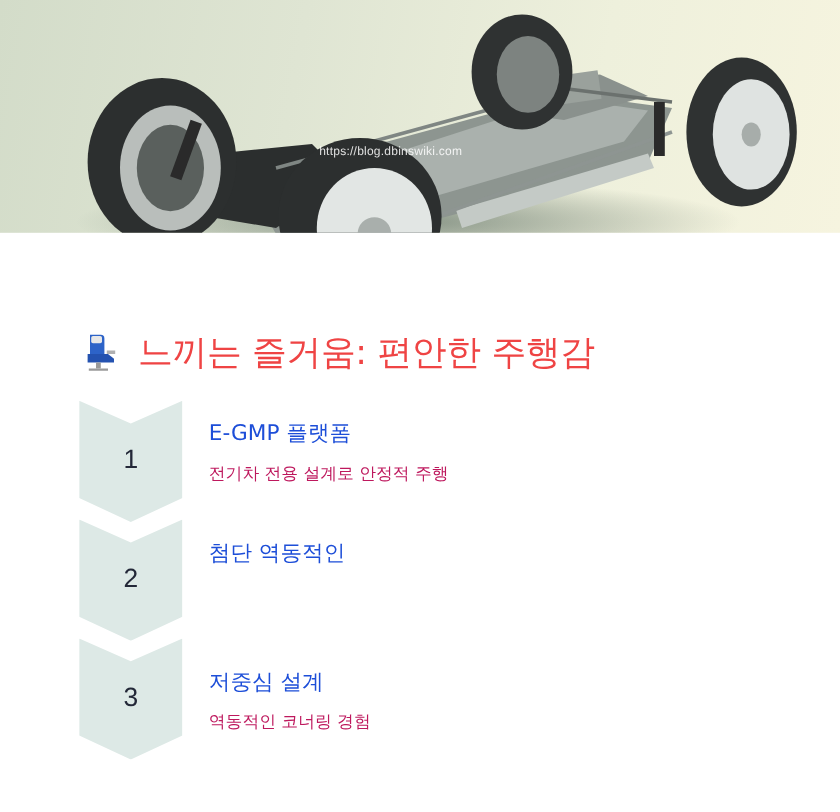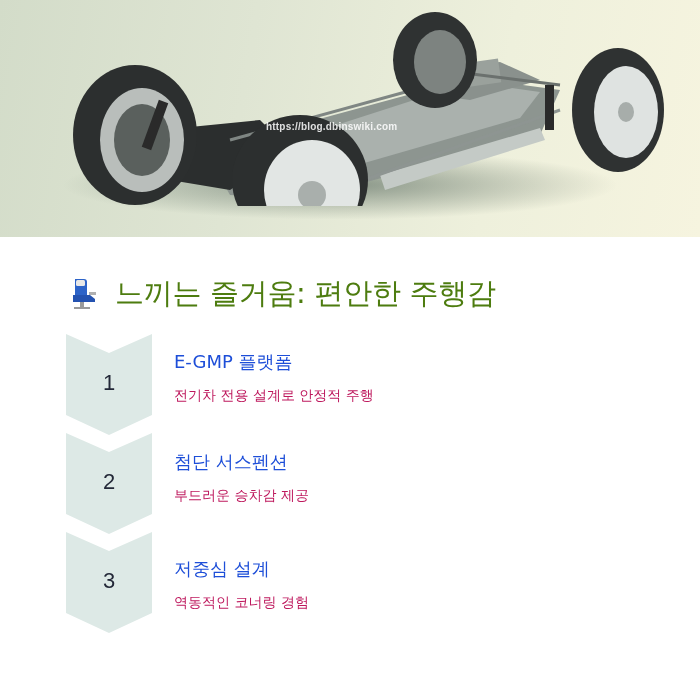--- a/index.html
+++ b/index.html
@@ -1,39 +1,38 @@
 <!DOCTYPE html>
 <html><head>
   <meta charset="utf-8">
   <style>
     html, body { margin: 0; padding: 0; }
     body {
       width: 700px; height: 677px; background: #ffffff; position: relative; overflow: hidden;
       font-family: "DejaVu Sans", "Liberation Sans", sans-serif; color: #232838;
     }
     .hero {
-      position: absolute; left: 0; top: 0; width: 700px; height: 237px; overflow: hidden;
+      position: absolute; left: 0; top: 0; width: 700px; height: 194px; overflow: hidden;
       background: linear-gradient(100deg, #d3dcc9 0%, #dfe5d3 35%, #eef0dc 70%, #f6f4df 100%);
-      font-weight: bold;
     }
     .hero .shadow {
       position: absolute; left: 60px; top: 150px; width: 560px; height: 70px;
       background: radial-gradient(ellipse at center, rgba(60,80,70,0.55) 0%, rgba(60,80,70,0) 70%);
     }
     .hero svg { position: absolute; left: 0; top: 0; }
     .watermark {
       position: absolute; left: 266px; top: 121px; font-size: 10px; color: rgba(255,255,255,0.85);
       font-family: "Liberation Sans", sans-serif; letter-spacing: 0.2px;
     }
     .title-row {
       position: absolute; left: 68px; top: 270px; display: flex; align-items: center; height: 48px;
     }
     .seat-icon { width: 32px; height: 34px; margin-right: 15px; }
     .title {
-      font-size: 29px; color: #4d7c0f; font-weight: normal; letter-spacing: -0.3px; white-space: nowrap;
+      font-size: 29px; color: #ef4444; font-weight: normal; letter-spacing: -0.3px; white-space: nowrap;
     }
     .step { position: absolute; left: 66px; width: 86px; height: 101px; }
     .step svg { position: absolute; left: 0; top: 0; }
     .step .num {
       position: absolute; left: 0; width: 86px; top: 36px; text-align: center;
       font-size: 22px; color: #232838; font-family: "Liberation Sans", sans-serif;
     }
     .step-text { position: absolute; left: 174px; }
     .step-title { font-size: 18px; color: #1d4ed8; white-space: nowrap; height: 26px; line-height: 26px; }
     .step-desc { font-size: 14px; color: #be185d; white-space: nowrap; margin-top: 10px; line-height: 20px; }
@@ -100,22 +99,21 @@
   <div class="step-desc">전기차 전용 설계로 안정적 주행</div>
 </div>
 
 <div class="step" style="top:433px;">
   <svg width="86" height="101" viewBox="0 0 86 101">
     <polygon points="0,0 43,19 86,0 86,81 43,101 0,81" fill="#dde9e6"></polygon>
   </svg>
   <div class="num">2</div>
 </div>
 <div class="step-text" style="top:449px;">
-  <div class="step-title">첨단 서스펜션</div>
-  <div class="step-desc">부드러운 승차감 제공</div>
+  <div class="step-title">첨단 역동적인</div>
 </div>
 
 <div class="step" style="top:532px;">
   <svg width="86" height="101" viewBox="0 0 86 101">
     <polygon points="0,0 43,19 86,0 86,81 43,101 0,81" fill="#dde9e6"></polygon>
   </svg>
   <div class="num">3</div>
 </div>
 <div class="step-text" style="top:556px;">
   <div class="step-title">저중심 설계</div>

